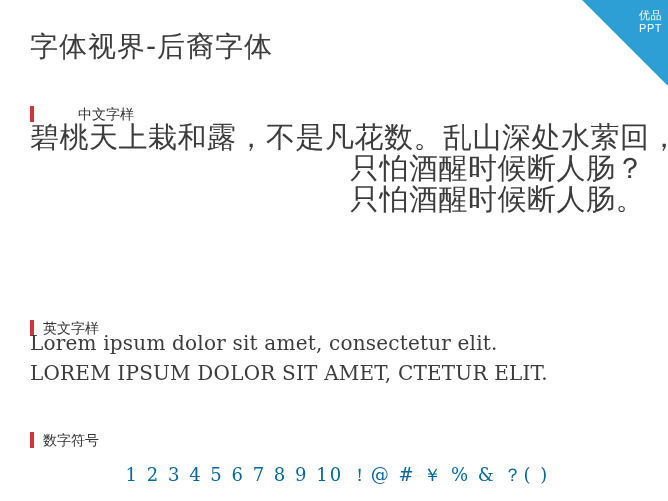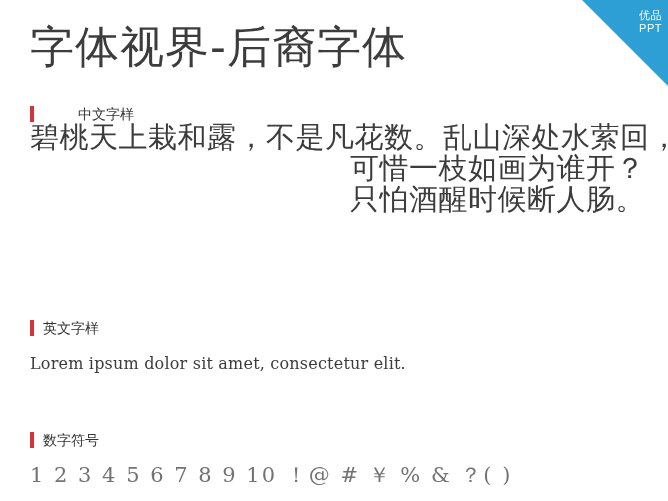--- a/index.html
+++ b/index.html
@@ -51,21 +51,21 @@
     line-height: 13px;
     text-align: right;
     font-family: "Liberation Sans", sans-serif;
     letter-spacing: 0.5px;
   }
 
   .title {
     position: absolute;
     left: 30px;
     top: 22px;
-    font-size: 44px;
+    font-size: 28px;
     line-height: 50px;
     color: #3c3c3c;
     letter-spacing: 1px;
     font-family: "DejaVu Sans", sans-serif;
     font-weight: normal;
     white-space: nowrap;
   }
 
   .section-head {
     position: absolute;
@@ -100,41 +100,42 @@
     letter-spacing: 0.5px;
     font-family: "DejaVu Sans", sans-serif;
     color: #3c3c3c;
     text-align: right;
   }
   .cn-sample div {
     white-space: nowrap;
   }
 
   .en-sample {
-    top: 349px;
+    top: 328px;
     width: 615px;
-    font-size: 16px;
+    font-size: 20px;
     line-height: 30px;
     font-family: "DejaVu Serif", serif;
     color: #3c3c3c;
     letter-spacing: 0.2px;
   }
   .en-sample div {
     white-space: nowrap;
   }
 
   .num-sample {
     top: 462px;
     width: 615px;
-    font-size: 21px;
+    font-size: 18px;
     line-height: 26px;
     font-family: "DejaVu Serif", serif;
-    color: #737373;
+    color: #0369a1;
     letter-spacing: 2px;
     white-space: nowrap;
+    text-align: center;
   }
 
   .sec1 { left: 30px; top: 106px; gap: 44px; }
   .sec2 { left: 30px; top: 320px; justify-content: flex-end; }
   .sec3 { left: 30px; top: 432px; align-items: center; }
 </style>
 </head>
 <body>
 
 <div class="page">
@@ -149,31 +150,32 @@
 
   <div class="title">字体视界-后裔字体</div>
 
   <div class="section-head sec1">
     <span class="bar"></span>
     <span class="section-label">中文字样</span>
   </div>
 
   <div class="block cn-sample">
     <div>碧桃天上栽和露，不是凡花数。乱山深处水萦回，</div>
-    <div>可惜一枝如画为谁开？</div>
+    <div>只怕酒醒时候断人肠？</div>
     <div>只怕酒醒时候断人肠。</div>
   </div>
 
   <div class="section-head sec2">
     <span class="bar"></span>
     <span class="section-label">英文字样</span>
   </div>
 
   <div class="block en-sample">
     <div>Lorem ipsum dolor sit amet, consectetur elit.</div>
+    <div>LOREM IPSUM DOLOR SIT AMET, CTETUR ELIT.</div>
   </div>
 
   <div class="section-head sec3">
     <span class="bar"></span>
     <span class="section-label">数字符号</span>
   </div>
 
   <div class="block num-sample">1 2 3 4 5 6 7 8 9 10   ！@ # ￥ % &amp; ？( )</div>
 
 </div>

